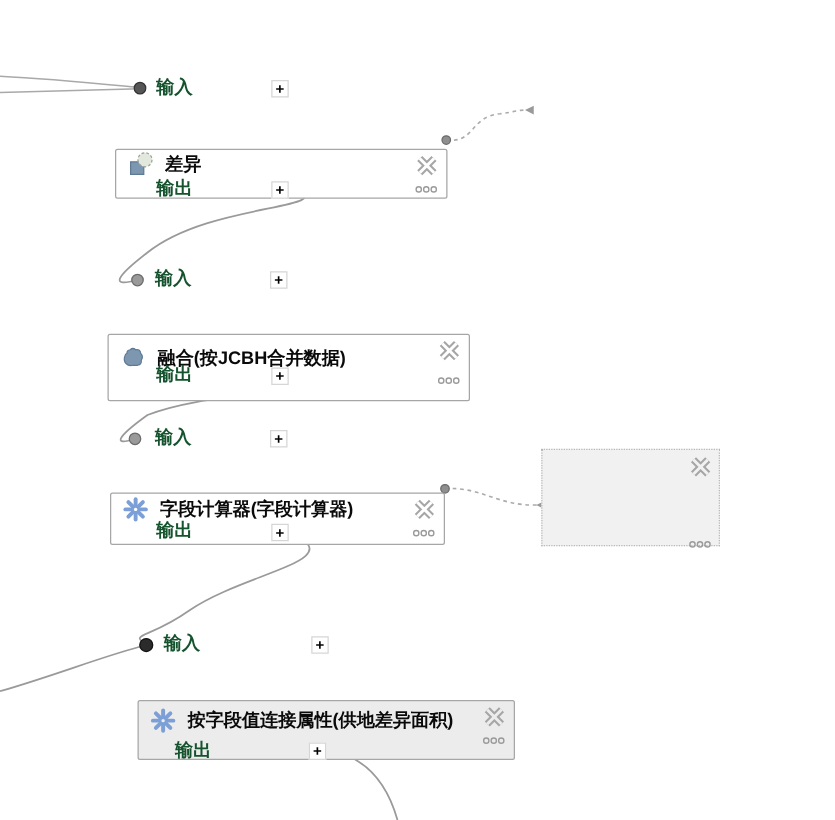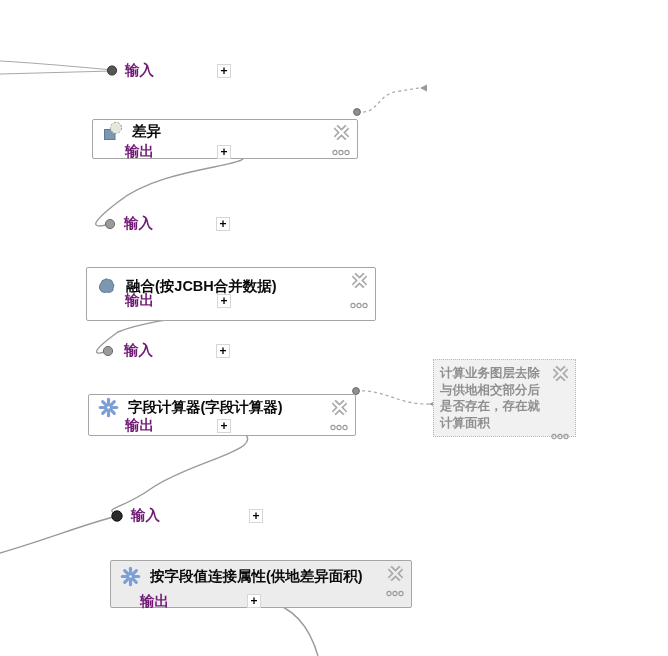--- a/index.html
+++ b/index.html
@@ -3,21 +3,21 @@
 <meta charset="utf-8">
 <style>
   html,body{margin:0;padding:0;}
   body{font-family:"Liberation Sans", sans-serif; background:#fff;}
   #canvas{position:relative;width:668px;height:656px;background:#ffffff;overflow:hidden;}
   #wires{position:absolute;left:0;top:0;z-index:1;}
   .wire{fill:none;stroke:#9a9a9a;stroke-width:1.4;}
   .wire2{fill:none;stroke:#a9a9a9;stroke-width:1.2;}
   .dashed{fill:none;stroke:#ababab;stroke-width:1.3;stroke-dasharray:3,3;}
 
-  .portlabel{position:absolute;z-index:2;font-size:14.5px;font-weight:600;color:#701a75;line-height:16px;white-space:nowrap;}
+  .portlabel{position:absolute;z-index:2;font-size:14.5px;font-weight:600;color:#14532d;line-height:16px;white-space:nowrap;}
   .plusbtn{position:absolute;z-index:2;width:14px;height:14px;background:#ffffff;border:1px solid #d6d6d6;
            color:#000;font-size:12px;font-weight:bold;line-height:13px;text-align:center;box-sizing:border-box;cursor:pointer;}
 
   .node{position:absolute;z-index:2;background:#ffffff;border:1px solid #a6a6a6;border-radius:2px;
         display:flex;align-items:center;box-sizing:border-box;padding:0 4px 16px 9px;margin-top:24px;}
   .node.selected{background:#ececec;}
   .nicon{width:21px;height:21px;flex:0 0 21px;margin-right:9px;display:inline-block;}
   .nicon svg{display:block;}
   .ntitle{font-size:14.5px;font-weight:600;color:#0a0a0a;white-space:nowrap;flex:1 1 auto;overflow:hidden;}
   .nright{flex:0 0 24px;align-self:stretch;display:flex;flex-direction:column;justify-content:space-between;
@@ -171,21 +171,20 @@
             <circle class="oo" cx="15" cy="3.5" r="2.1"></circle>
           </svg>
       </span>
     </span>
   </div>
 
   <div class="portlabel" style="left:125px;top:417px">输出</div>
   <div class="plusbtn" style="left:217px;top:419px">+</div>
 
   <div class="comment gray" style="left:433px;top:359px;width:143px;height:78px">
-    <div class="ctext">计算业务图层去除与供地相交部分后是否存在，存在就计算面积</div>
     <span class="xwrap cx">
       <svg width="19" height="19" viewBox="0 0 20 20">
           <path class="xo" d="M4 4 L16 16 M16 4 L4 16"></path>
           <path class="xi" d="M4 4 L16 16 M16 4 L4 16"></path>
         </svg>
     </span>
     <span class="dots cdots">
       <svg width="18" height="7" viewBox="0 0 18 7">
           <circle class="oo" cx="3" cy="3.5" r="2.1"></circle>
           <circle class="oo" cx="9" cy="3.5" r="2.1"></circle>

